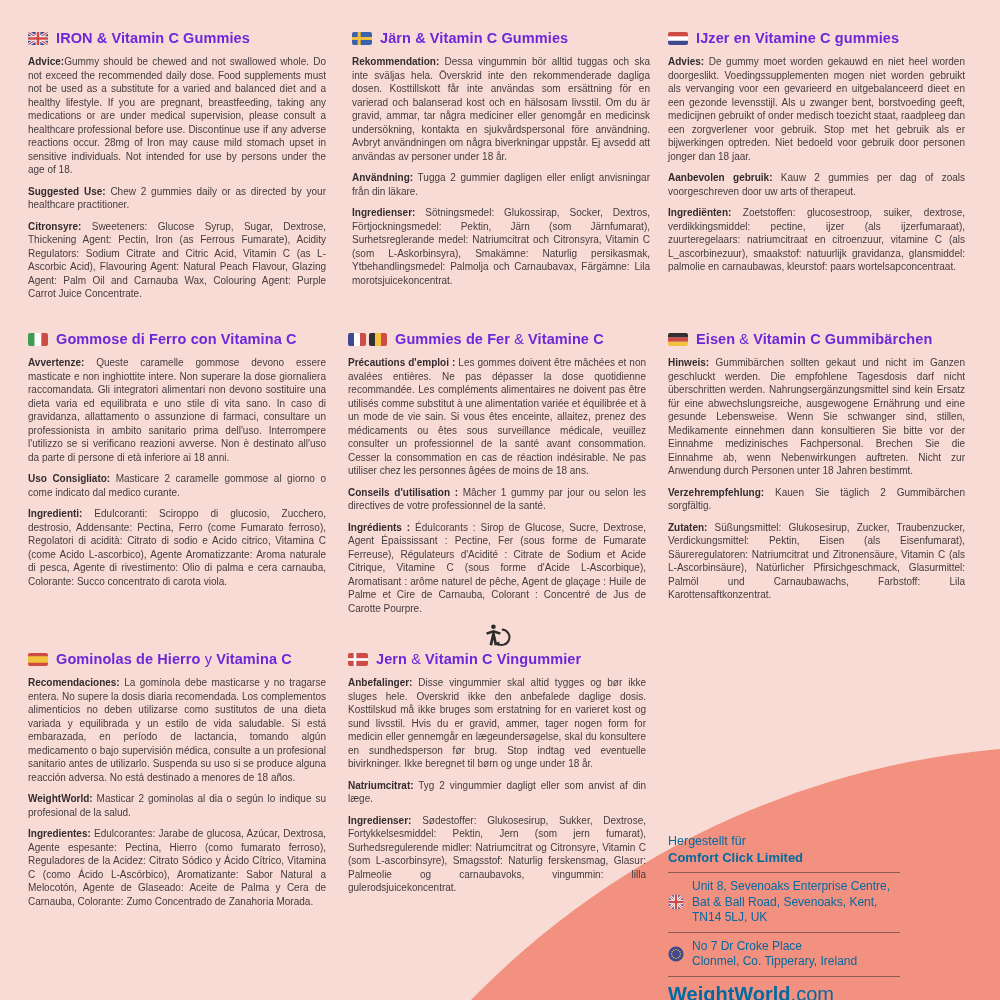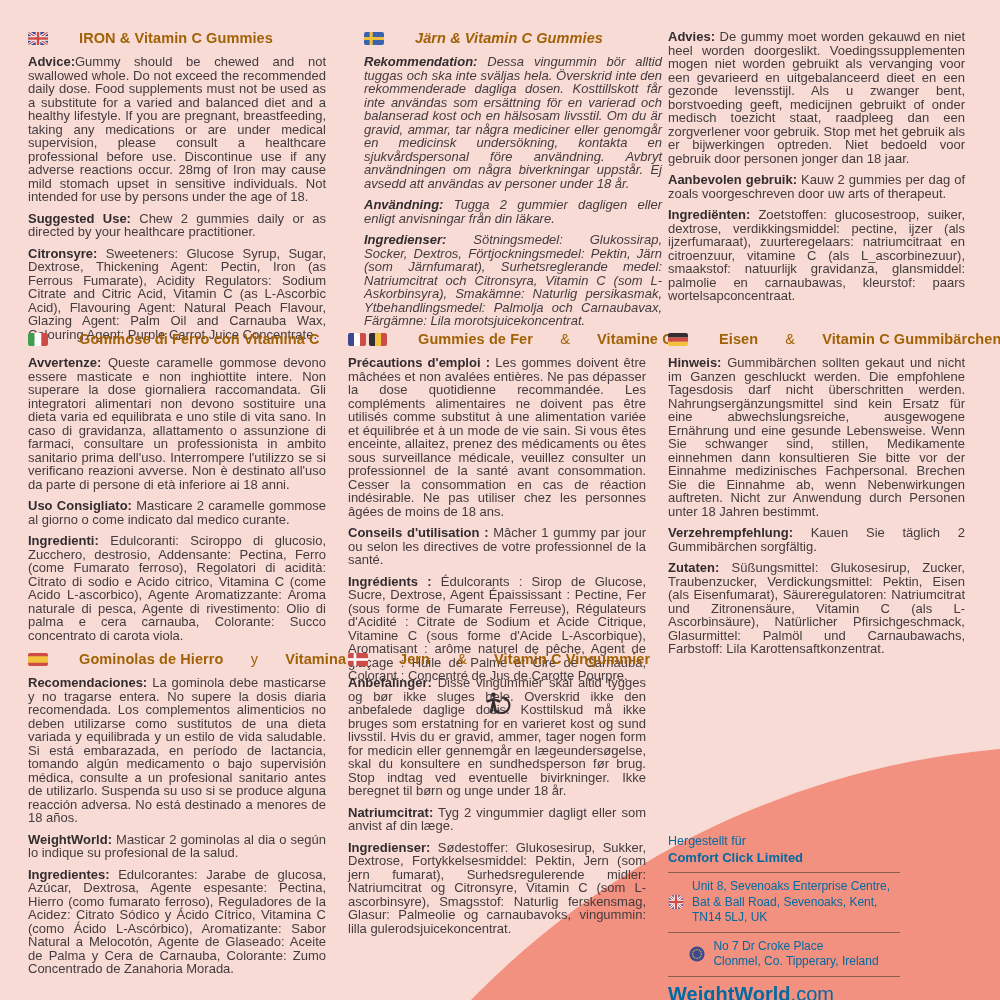--- a/index.html
+++ b/index.html
@@ -13,46 +13,46 @@
   }
   .bg-circle{
     position:absolute;
     left:234px;top:746px;width:1676px;height:1676px;
     border-radius:50%;
     background:#f2917f;
     z-index:0;
   }
   .sec{position:absolute;width:298px;z-index:1;}
   .sec-en{left:28px;top:30px;}
-  .sec-sv{left:364px;top:30px;font-style:italic;}
+  .sec-sv{left:352px;top:30px;}
   .sec-nl{left:668px;top:30px;width:297px;}
   .sec-it{left:28px;top:331px;}
   .sec-fr{left:348px;top:331px;}
   .sec-de{left:668px;top:331px;width:297px;}
   .sec-es{left:28px;top:651px;}
   .sec-da{left:348px;top:651px;}
   .hdr{display:flex;align-items:center;gap:8px;margin-bottom:9px;}
   .hdr .flags{display:flex;gap:3px;flex:none;}
   .flag{width:20px;height:13px;border-radius:2px;overflow:hidden;display:block;}
   .title{font-size:14.5px;font-weight:400;color:#322c2f;letter-spacing:.1px;white-space:nowrap;}
-  .title span{color:#a16207;margin-left:23px;}
+  .title span{color:#6d28d9;}
   .sec p{
     margin:0 0 8px 0;
-    font-size:13px;line-height:13.5px;
+    font-size:10px;line-height:13.5px;
     text-align:justify;
   }
   .lead{font-weight:700;color:#322c2f;}
   .triman-wrap{text-align:center;margin-top:2px;}
   .footer{
     position:absolute;left:668px;top:833px;width:232px;z-index:1;color:#0369a1;
   }
   .footer .made-for{font-size:12.5px;line-height:16px;}
   .footer .company{font-size:13px;font-weight:700;line-height:17px;}
   .rule{border-top:1px solid rgba(58,47,50,.55);margin:6px 0;}
-  .addr{display:flex;gap:8px;align-items:center;justify-content:center;}
+  .addr{display:flex;gap:8px;align-items:center;}
   .addr .txt{font-size:12px;line-height:15.5px;}
   .round-icon{width:16px;height:16px;flex:none;display:block;}
   .brand{font-size:20px;margin-top:2px;}
   .brand b{font-weight:700;}
 </style>
 </head>
 <body>
 
 <div class="page">
   <div class="bg-circle"></div>
@@ -85,20 +85,30 @@
           </svg>
       </span>
       <span class="title"><span style="font-weight: 700;">Järn &amp; Vitamin C Gummies</span></span>
     </div>
     <p><span class="lead">Rekommendation:</span><span> Dessa vingummin bör alltid tuggas och ska inte sväljas hela. Överskrid inte den rekommenderade dagliga dosen. Kosttillskott får inte användas som ersättning för en varierad och balanserad kost och en hälsosam livsstil. Om du är gravid, ammar, tar några mediciner eller genomgår en medicinsk undersökning, kontakta en sjukvårdspersonal före användning. Avbryt användningen om några biverkningar uppstår. Ej avsedd att användas av personer under 18 år.</span></p>
     <p><span class="lead">Användning:</span><span> Tugga 2 gummier dagligen eller enligt anvisningar från din läkare.</span></p>
     <p><span class="lead">Ingredienser:</span><span> Sötningsmedel: Glukossirap, Socker, Dextros, Förtjockningsmedel: Pektin, Järn (som Järnfumarat), Surhetsreglerande medel: Natriumcitrat och Citronsyra, Vitamin C (som L-Askorbinsyra), Smakämne: Naturlig persikasmak, Ytbehandlingsmedel: Palmolja och Carnaubavax, Färgämne: Lila morotsjuicekoncentrat.</span></p>
   </div>
 
   <div class="sec sec-nl">
+    <div class="hdr">
+      <span class="flags">
+        <svg class="flag" viewBox="0 0 60 40" preserveAspectRatio="none">
+            <rect width="60" height="14" fill="#cf4b45"></rect>
+            <rect y="14" width="60" height="13" fill="#ffffff"></rect>
+            <rect y="27" width="60" height="13" fill="#3f4a8e"></rect>
+          </svg>
+      </span>
+      <span class="title"><span style="font-weight: 700;">IJzer en Vitamine C gummies</span></span>
+    </div>
     <p><span class="lead">Advies:</span><span> De gummy moet worden gekauwd en niet heel worden doorgeslikt. Voedingssupplementen mogen niet worden gebruikt als vervanging voor een gevarieerd en uitgebalanceerd dieet en een gezonde levensstijl. Als u zwanger bent, borstvoeding geeft, medicijnen gebruikt of onder medisch toezicht staat, raadpleeg dan een zorgverlener voor gebruik. Stop met het gebruik als er bijwerkingen optreden. Niet bedoeld voor gebruik door personen jonger dan 18 jaar.</span></p>
     <p><span class="lead">Aanbevolen gebruik:</span><span> Kauw 2 gummies per dag of zoals voorgeschreven door uw arts of therapeut.</span></p>
     <p><span class="lead">Ingrediënten:</span><span> Zoetstoffen: glucosestroop, suiker, dextrose, verdikkingsmiddel: pectine, ijzer (als ijzerfumaraat), zuurteregelaars: natriumcitraat en citroenzuur, vitamine C (als L_ascorbinezuur), smaakstof: natuurlijk gravidanza, glansmiddel: palmolie en carnaubawas, kleurstof: paars wortelsapconcentraat.</span></p>
   </div>
 
   <div class="sec sec-it">
     <div class="hdr">
       <span class="flags">
         <svg class="flag" viewBox="0 0 60 40" preserveAspectRatio="none">
             <rect width="20" height="40" fill="#3f9e52"></rect>

